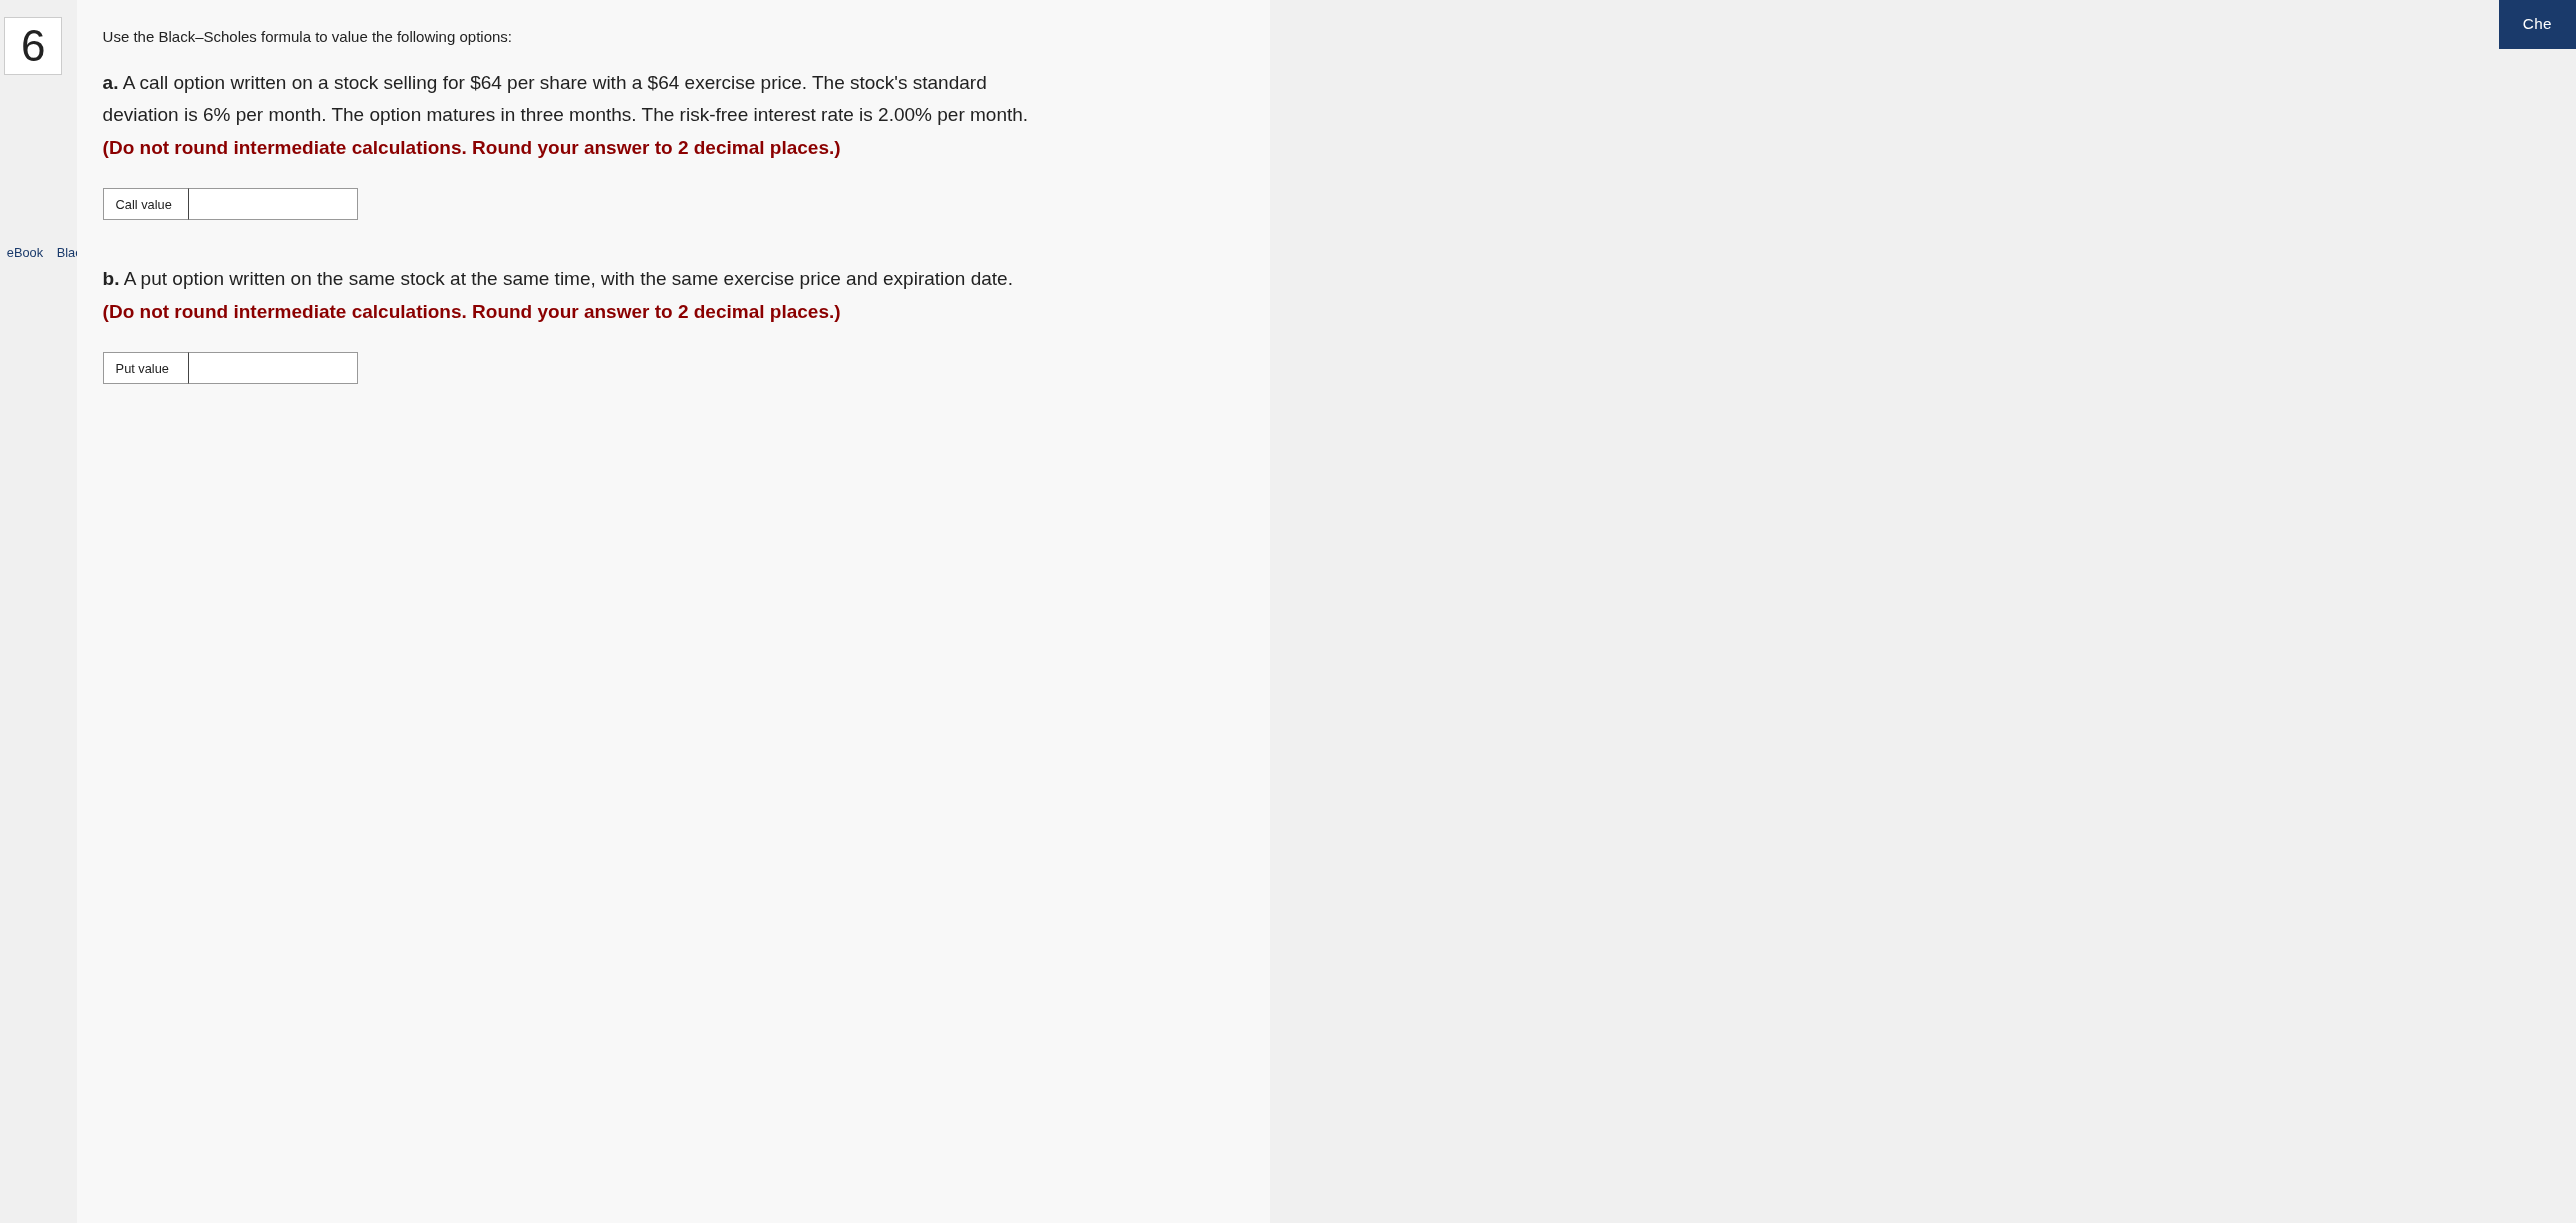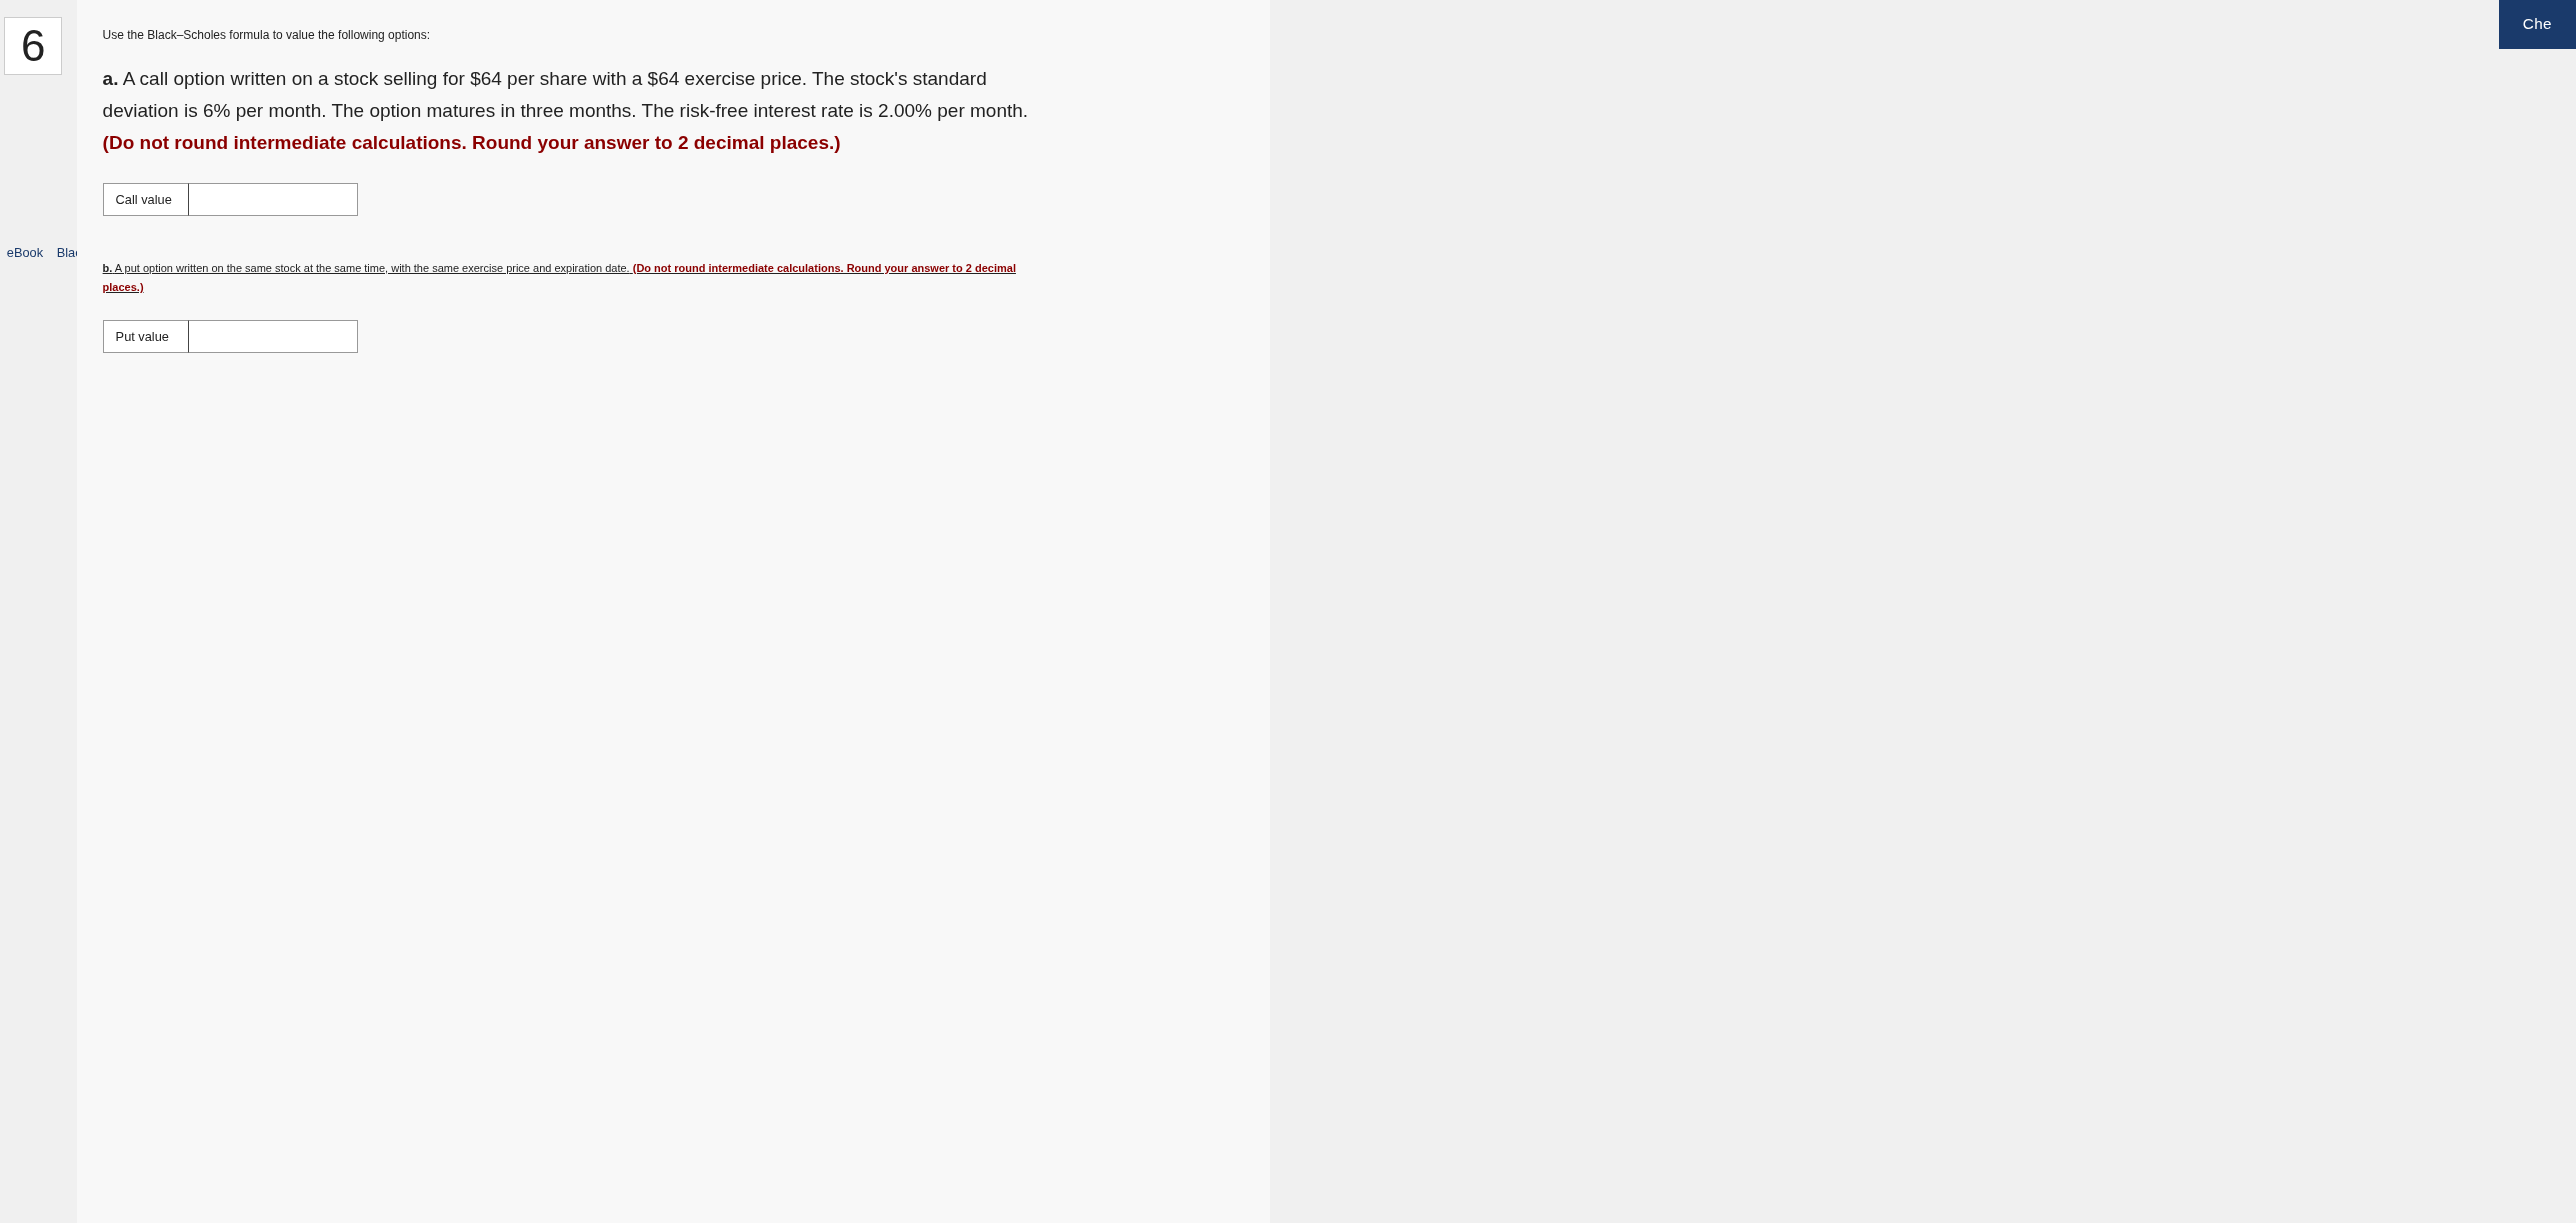--- a/index.html
+++ b/index.html
@@ -93,21 +93,21 @@
     }
 
     .main-content {
       flex: 1;
       background-color: #f8f8f8;
       padding: 25.6px 51px 34px 25.6px;
       max-width: 1193px;
     }
 
     .question-intro {
-      font-size: 12px;
+      font-size: 15px;
       color: #222;
       margin-bottom: 19px;
       line-height: 1.5;
     }
 
     .part-a-text {
       font-size: 19px;
       color: #222;
       line-height: 1.7;
       margin-bottom: 24px;
@@ -148,26 +148,25 @@
       width: 170px;
       background-color: white;
       outline: none;
     }
 
     .part-b-section {
       margin-top: 43px;
     }
 
     .part-b-text {
-      font-size: 11px;
+      font-size: 19px;
       color: #222;
       line-height: 1.7;
       margin-bottom: 24px;
       max-width: 937px;
-      text-decoration: underline;
     }
 
     .part-b-text .bold-red {
       color: #8b0000;
       font-weight: bold;
     }
   </style>
 </head>
 <body>
 

